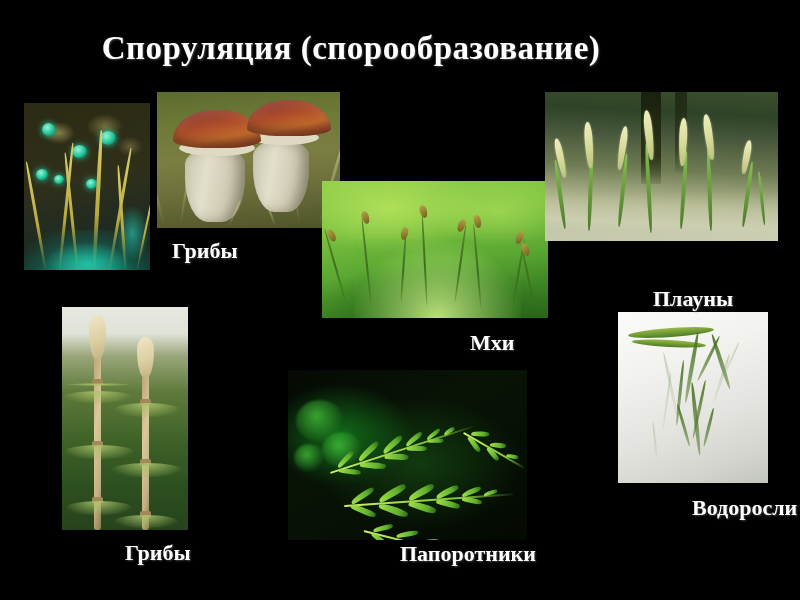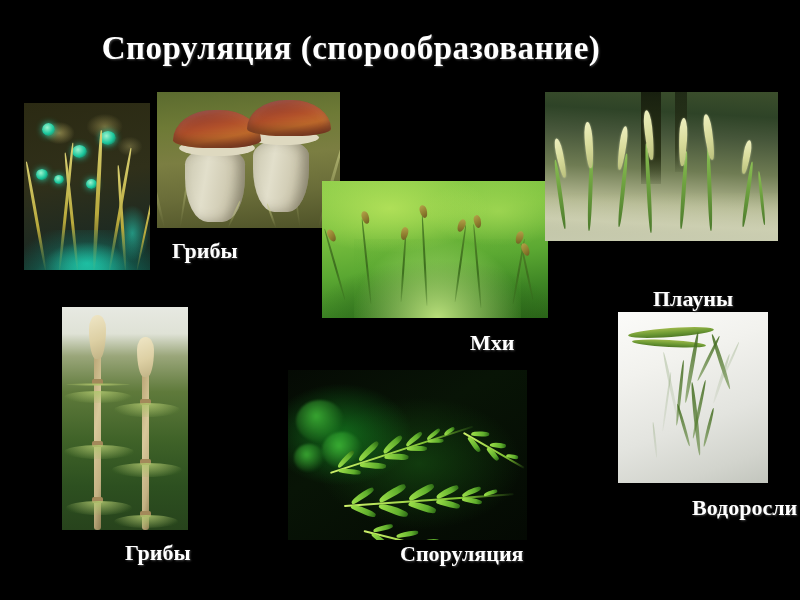--- a/index.html
+++ b/index.html
@@ -434,15 +434,15 @@
     <div class="fuzz" style="left:110px; top:42px; width:3px; height:52px; transform:rotate(18deg);"></div>
     <div class="fuzz" style="left:120px; top:30px; width:2px; height:40px; transform:rotate(24deg);"></div>
     <div class="fuzz" style="left:34px; top:110px; width:2px; height:36px; transform:rotate(-6deg);"></div>
   </div>
 
   <div class="caption" style="left:172px; top:238px;">Грибы</div>
   <div class="caption" style="left:653px; top:250px;margin-top:36px;">Плауны</div>
   <div class="caption" style="left:470px; top:330px;text-align:center;">Мхи</div>
   <div class="caption" style="left:664px; top:495px;margin-left:28px;">Водоросли</div>
   <div class="caption" style="left:125px; top:540px;">Грибы</div>
-  <div class="caption" style="left:400px; top:541px;">Споруляция</div>
+  <div class="caption" style="left:400px; top:541px;">Папоротники</div>
 
 </div>
 
 </body></html>

